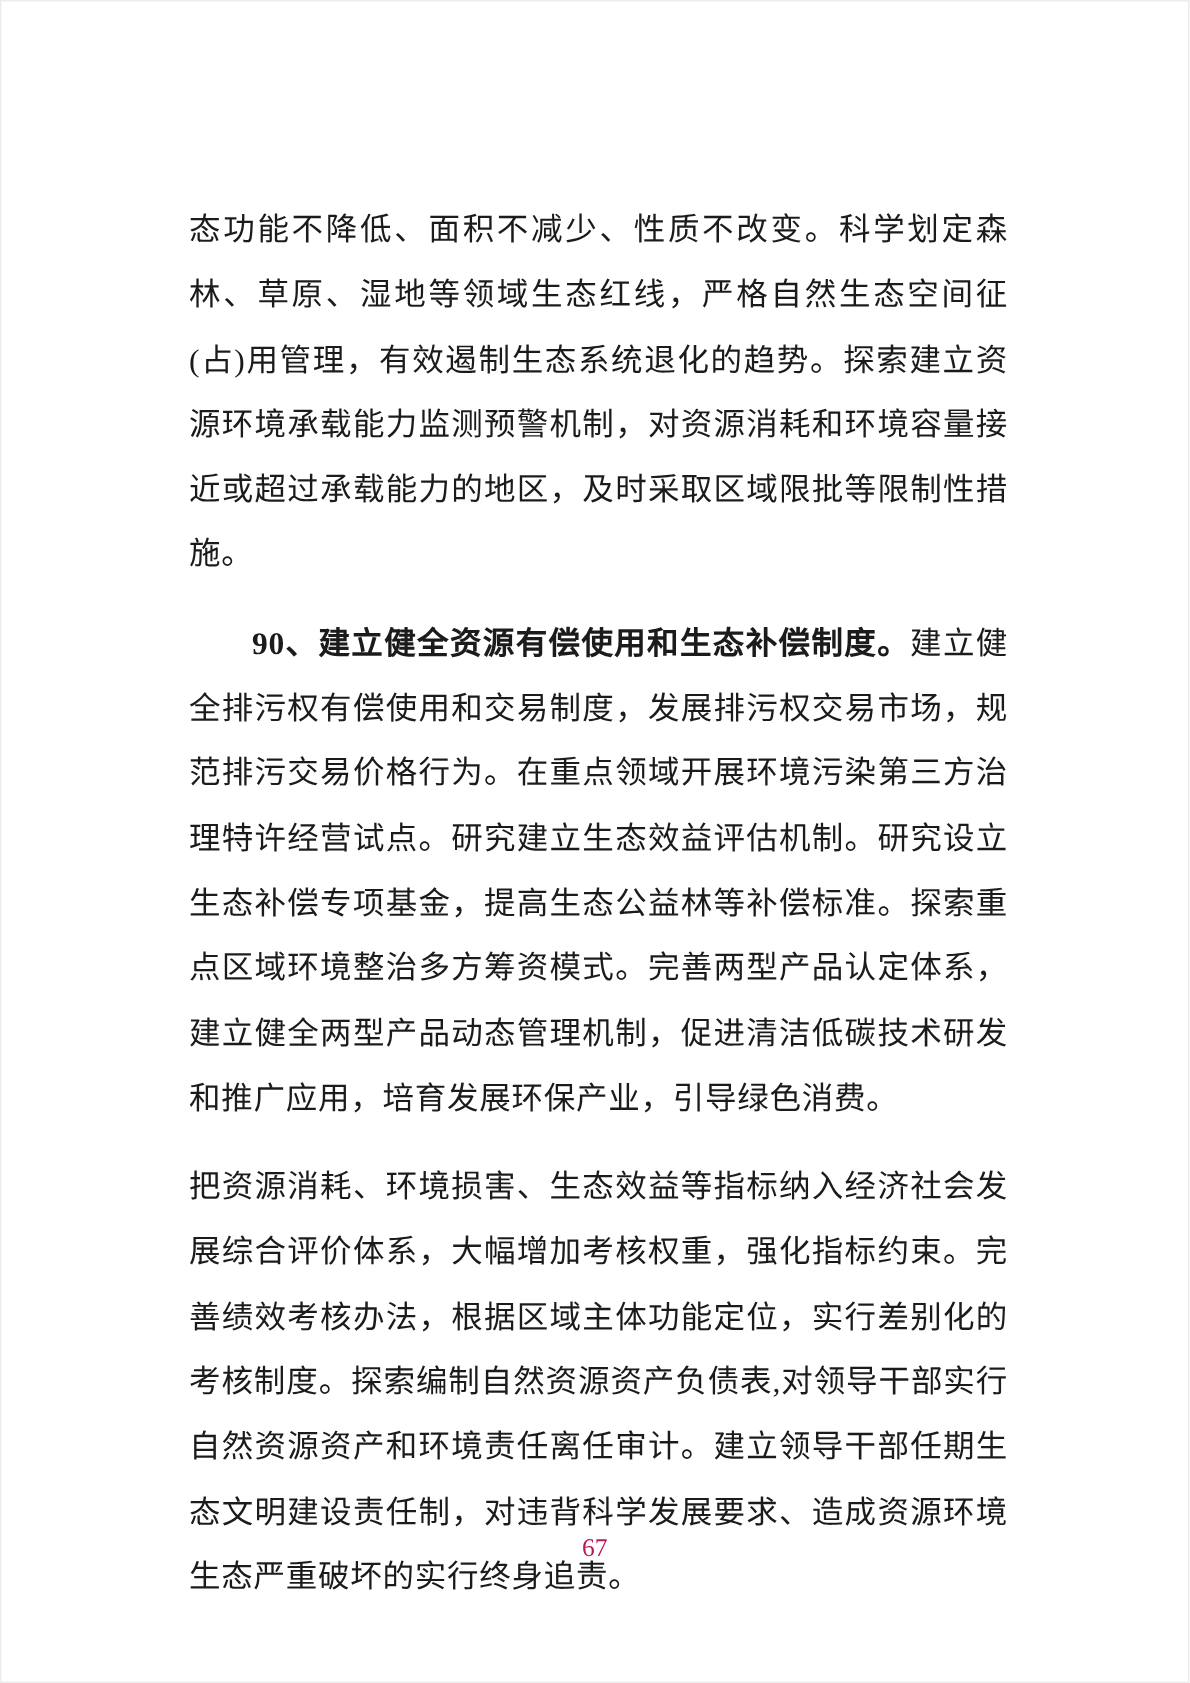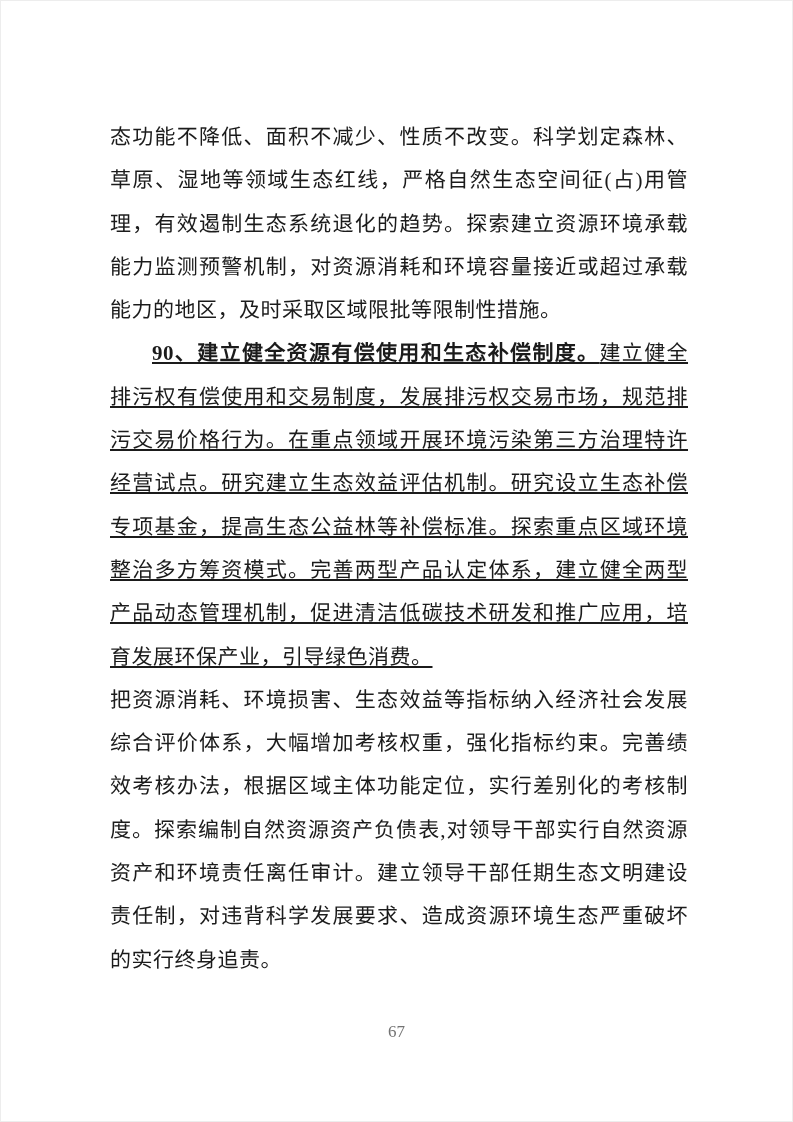--- a/index.html
+++ b/index.html
@@ -21,26 +21,25 @@
     left: 110px;
     top: 116px;
     width: 578px;
     font-size: 21px;
     line-height: 43.3px;
     text-align: justify;
     text-justify: inter-character;
     letter-spacing: 0.5px;
   }
   .para {
-    margin: 0;
+    margin: 16px;
     padding: 0;
   }
   .para.indent {
     text-indent: 2em;
-    text-decoration: underline;
   }
   .heading {
     font-weight: bold;
   }
   
   .block-heading {
     display: block;
     text-indent: 2em;
     text-align-last: justify;
   }
@@ -49,21 +48,21 @@
     text-indent: 0;
   }
   .page-number {
     position: absolute;
     top: 1020px;
     left: 0;
     width: 100%;
     text-align: center;
     font-size: 17px;
     line-height: 24px;
-    color: #737373;
+    color: #be185d;
   }
 </style>
 </head>
 <body>
 
 <main class="text-block">
 
   <p class="para"><span>态功能不降低、面积不减少、性质不改变。科学划定森林、草原、湿地等领域生态红线，严格自然生态空间征(占)用管理，有效遏制生态系统退化的趋势。探索建立资源环境承载能力监测预警机制，对资源消耗和环境容量接近或超过承载能力的地区，及时采取区域限批等限制性措施。</span></p>
 
   <p class="para indent"><b class="heading">90、建立健全资源有偿使用和生态补偿制度。</b><span>建立健全排污权有偿使用和交易制度，发展排污权交易市场，规范排污交易价格行为。在重点领域开展环境污染第三方治理特许经营试点。研究建立生态效益评估机制。研究设立生态补偿专项基金，提高生态公益林等补偿标准。探索重点区域环境整治多方筹资模式。完善两型产品认定体系，建立健全两型产品动态管理机制，促进清洁低碳技术研发和推广应用，培育发展环保产业，引导绿色消费。</span></p>

